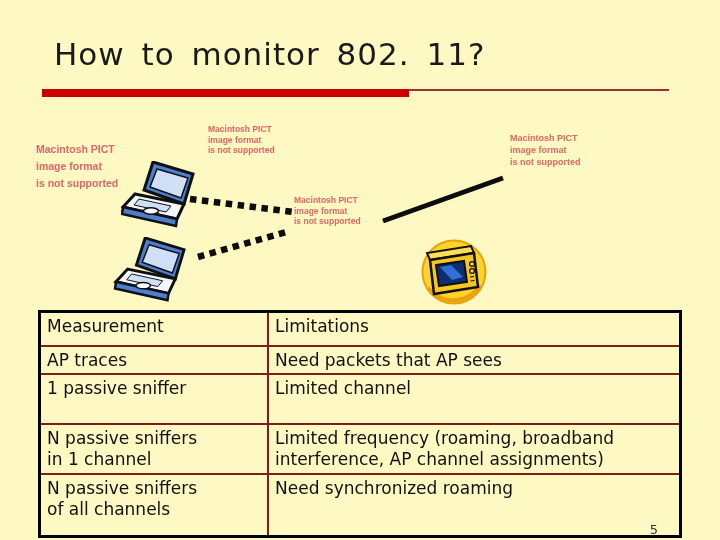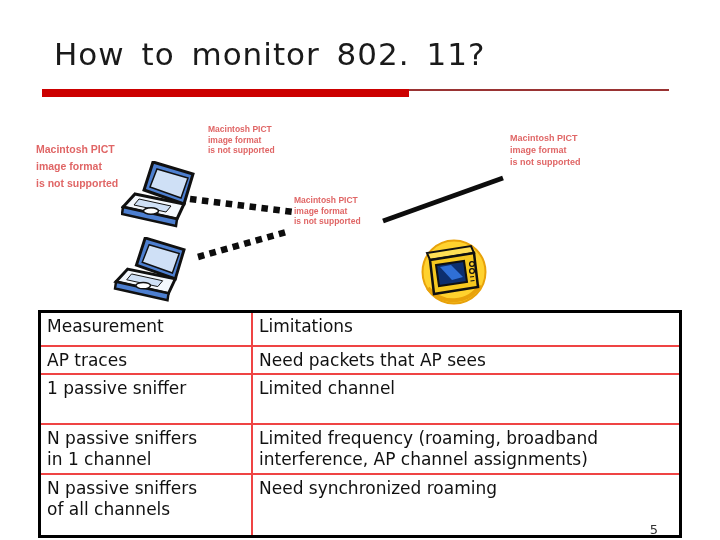--- a/index.html
+++ b/index.html
@@ -1,19 +1,19 @@
 <!DOCTYPE html>
 <html><head>
 <meta charset="utf-8">
 <style>
   html, body { margin: 0; padding: 0; background: #888; }
   .slide {
     position: relative;
     width: 720px; height: 540px;
-    background: #ffffff;
+    background: #fef9c3;
     overflow: hidden;
     font-family: "DejaVu Sans", "Liberation Sans", sans-serif;
   }
 
   
   .title {
     position: absolute;
     left: 54px; top: 36px;
     margin: 0;
     font-size: 31px;
@@ -66,22 +66,22 @@
     position: absolute;
     left: 38px; top: 310px;
     width: 644px;
     border-collapse: collapse;
     table-layout: fixed;
     font-size: 17px;
     line-height: 21px;
     color: #111111;
   }
   .datatable th, .datatable td {
-    border: 2px solid #ef4444;
-    padding: 3px 4px 2px 6px;
+    border: 2px solid #7f1d1d;
+    padding: 3px 20px 2px 6px;
     text-align: left;
     vertical-align: top;
     font-weight: 400;
     white-space: pre-line;
     overflow: hidden;
   }
   .datatable .col-measurement { width: 200px; }
   .row-h1 { height: 34px; }
   .row-h2 { height: 24px; }
   .row-h3 { height: 50px; }

